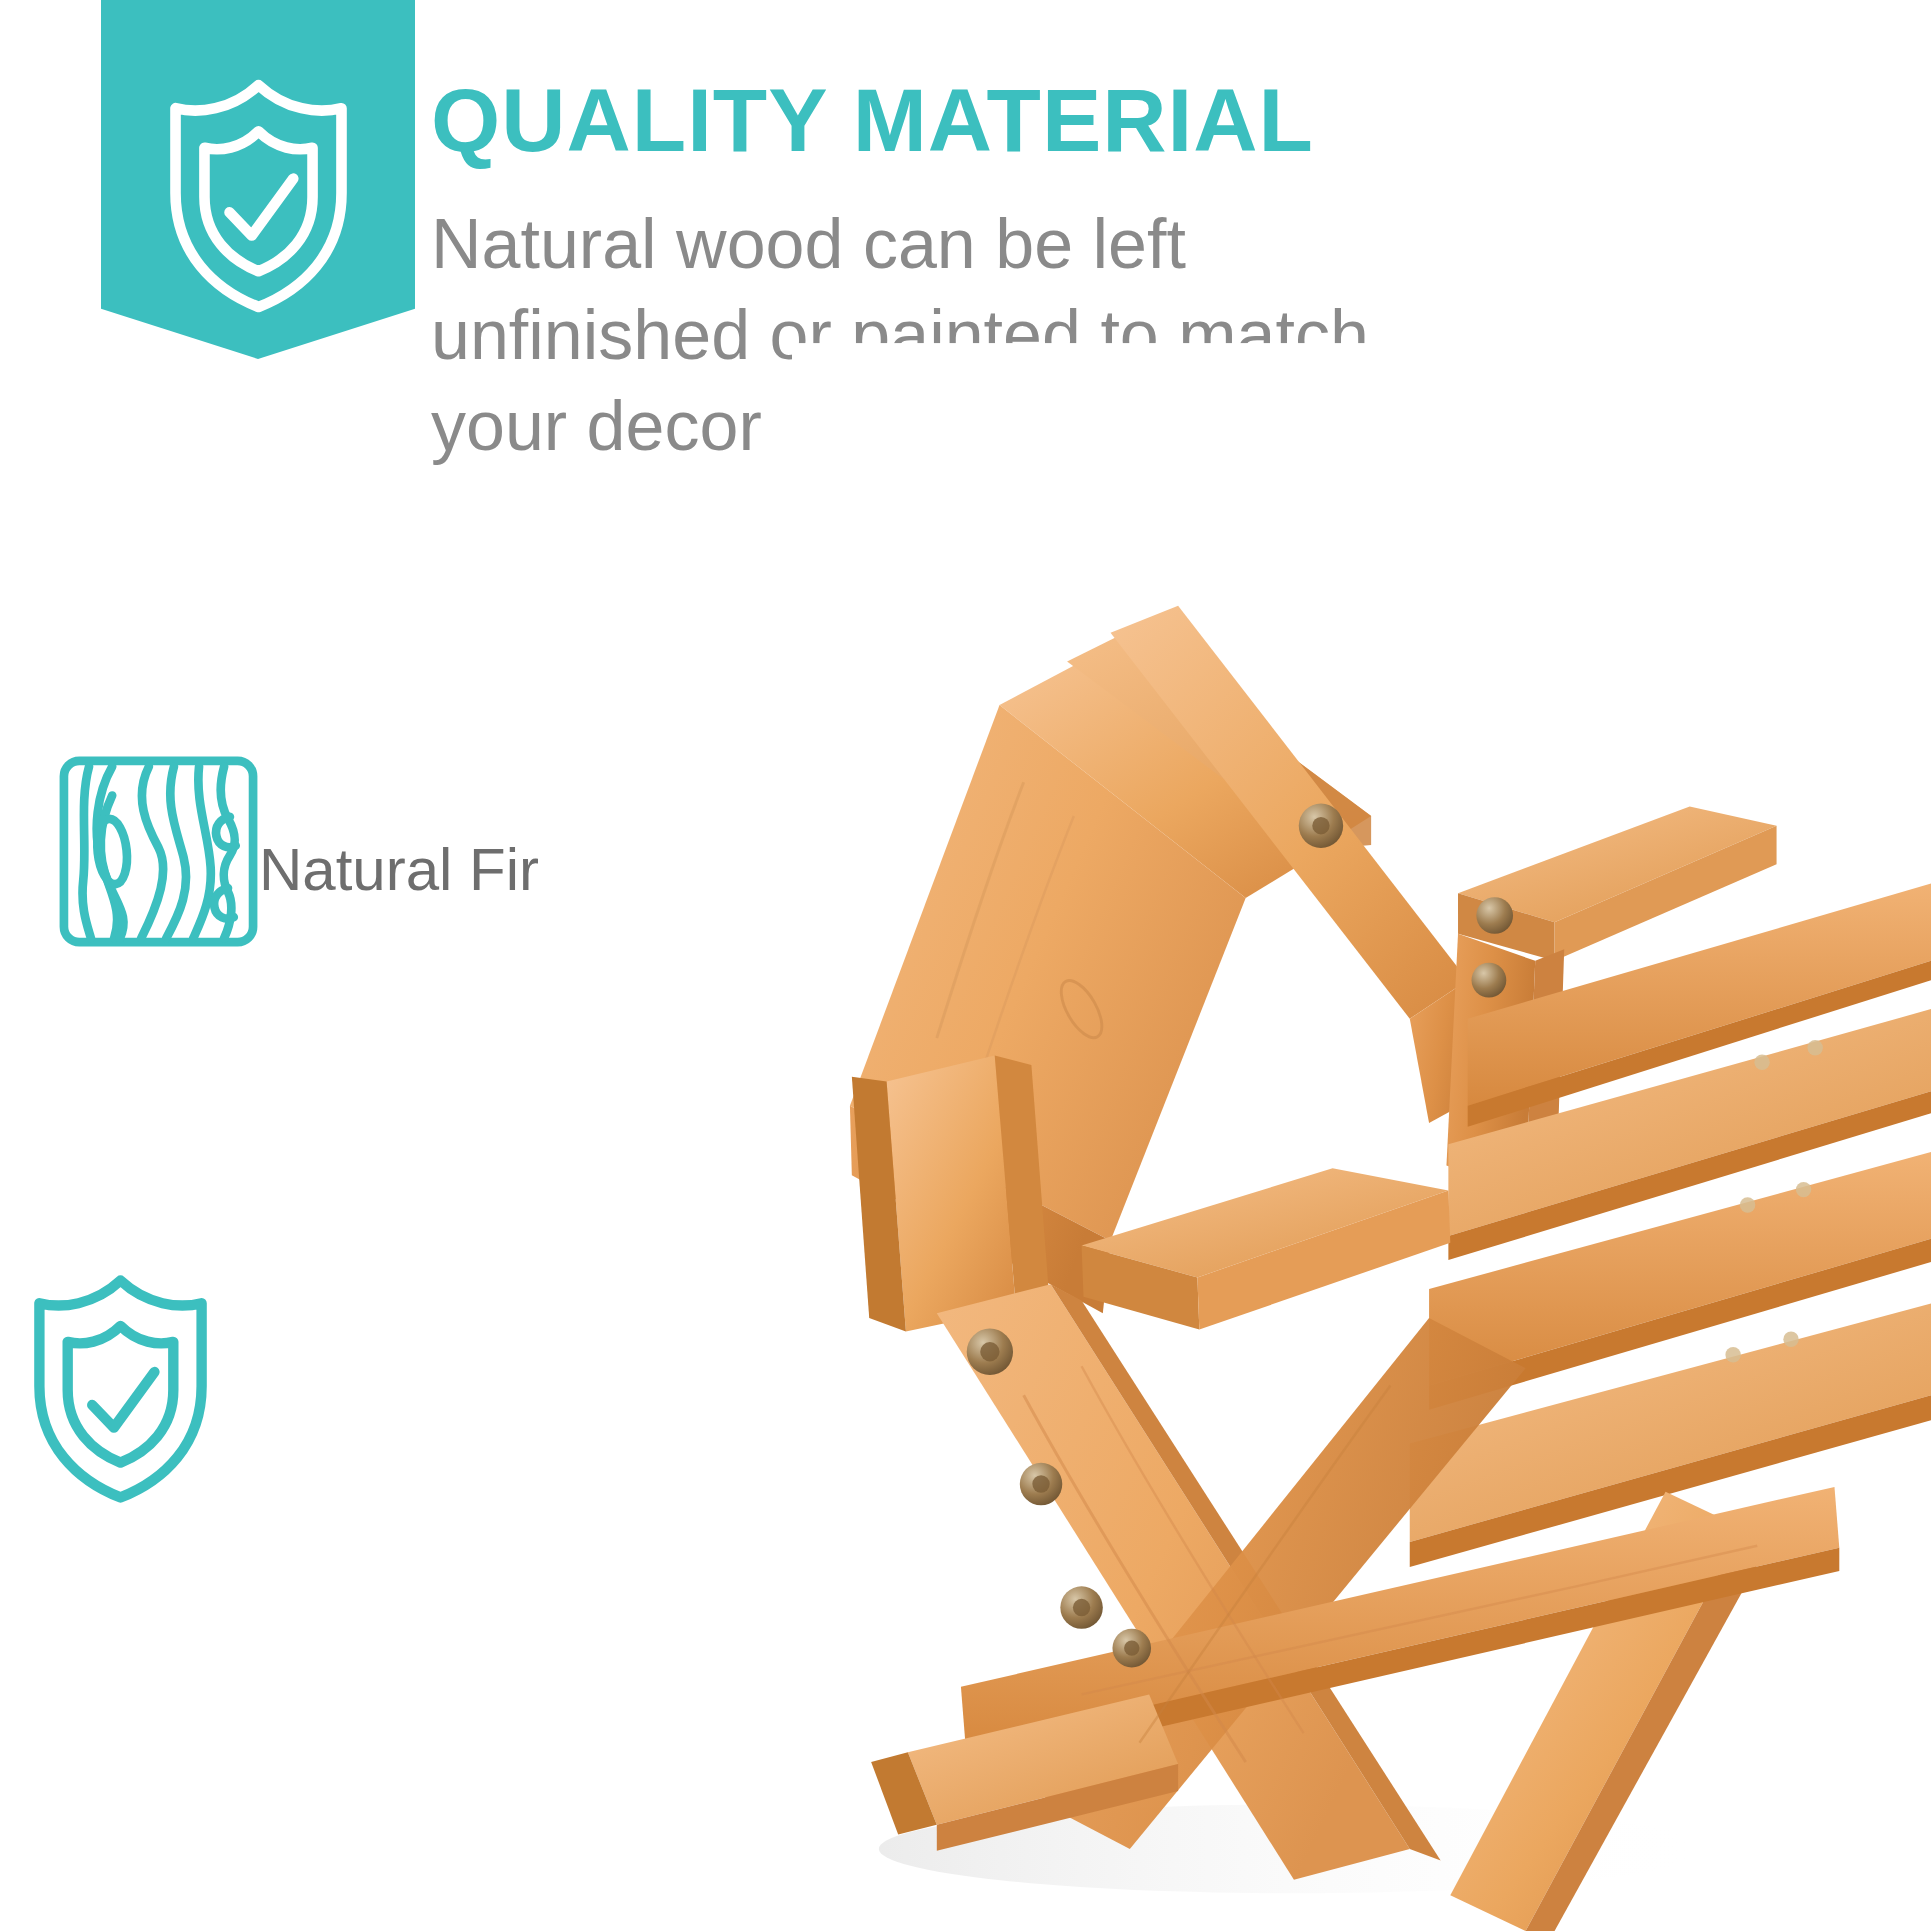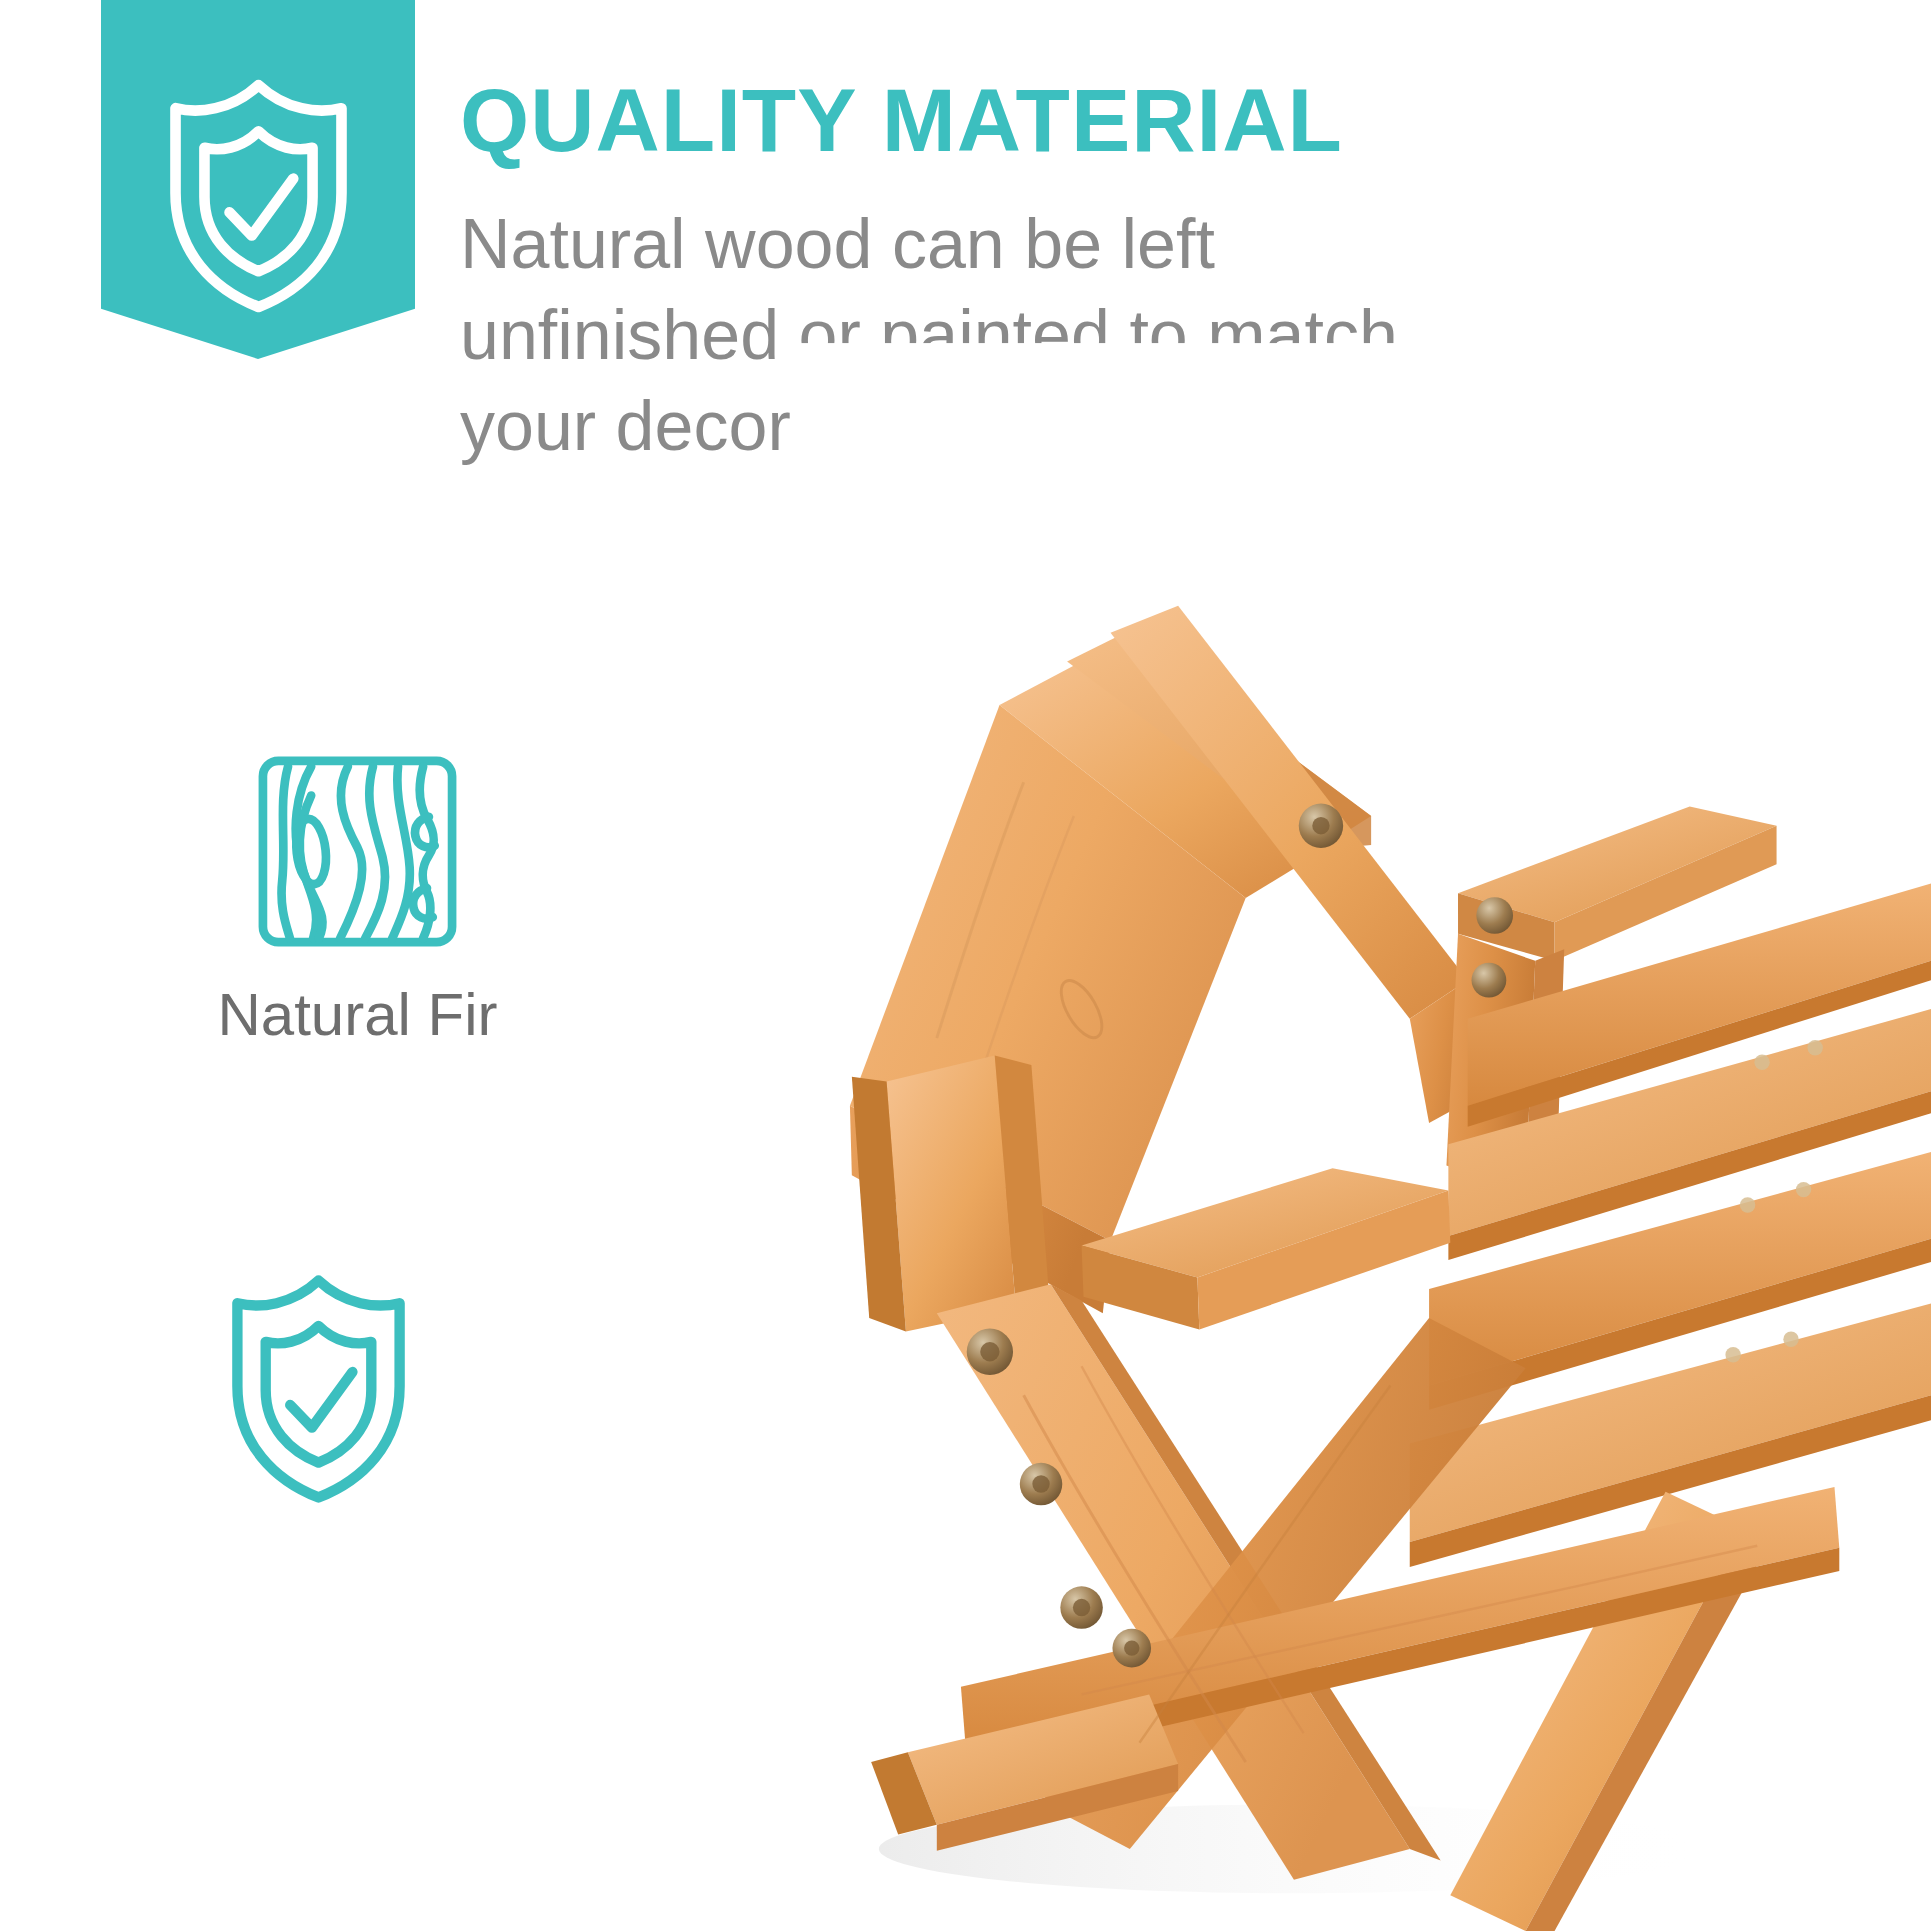--- a/index.html
+++ b/index.html
@@ -24,21 +24,21 @@
     position:absolute;
     left:101px; top:70px;
     width:314px; height:251px;
     display:flex; align-items:center; justify-content:center;
   }
   #banner-shield-icon svg{ width:193px; height:238px; display:block; }
 
   
   #header-text{
     position:absolute;
-    left:460px; top:75px;
+    left:431px; top:75px;
     width:1352px;
   }
   #page-title{
     color:#3cbfbf;
     font-size:89px;
     line-height:1.02;
     font-weight:700;
     letter-spacing:1px;
     white-space:nowrap;
   }
@@ -49,21 +49,21 @@
     line-height:1.30;
     font-weight:300;
     max-width:966px;
   }
 
   
   .feature-block{
     position:absolute;
     width:599px;
     display:flex;
-    flex-direction:column;
+    flex-direction:row;
     align-items:center;
   }
   #feature-natural-fir{ left:58px; top:755px; }
   #feature-durable-build{ left:19.3px; top:1273px; }
 
   .feature-icon{ display:flex; align-items:center; justify-content:center; }
   .feature-icon svg{ display:block; }
 
   .feature-label{
     margin-top:37px;

